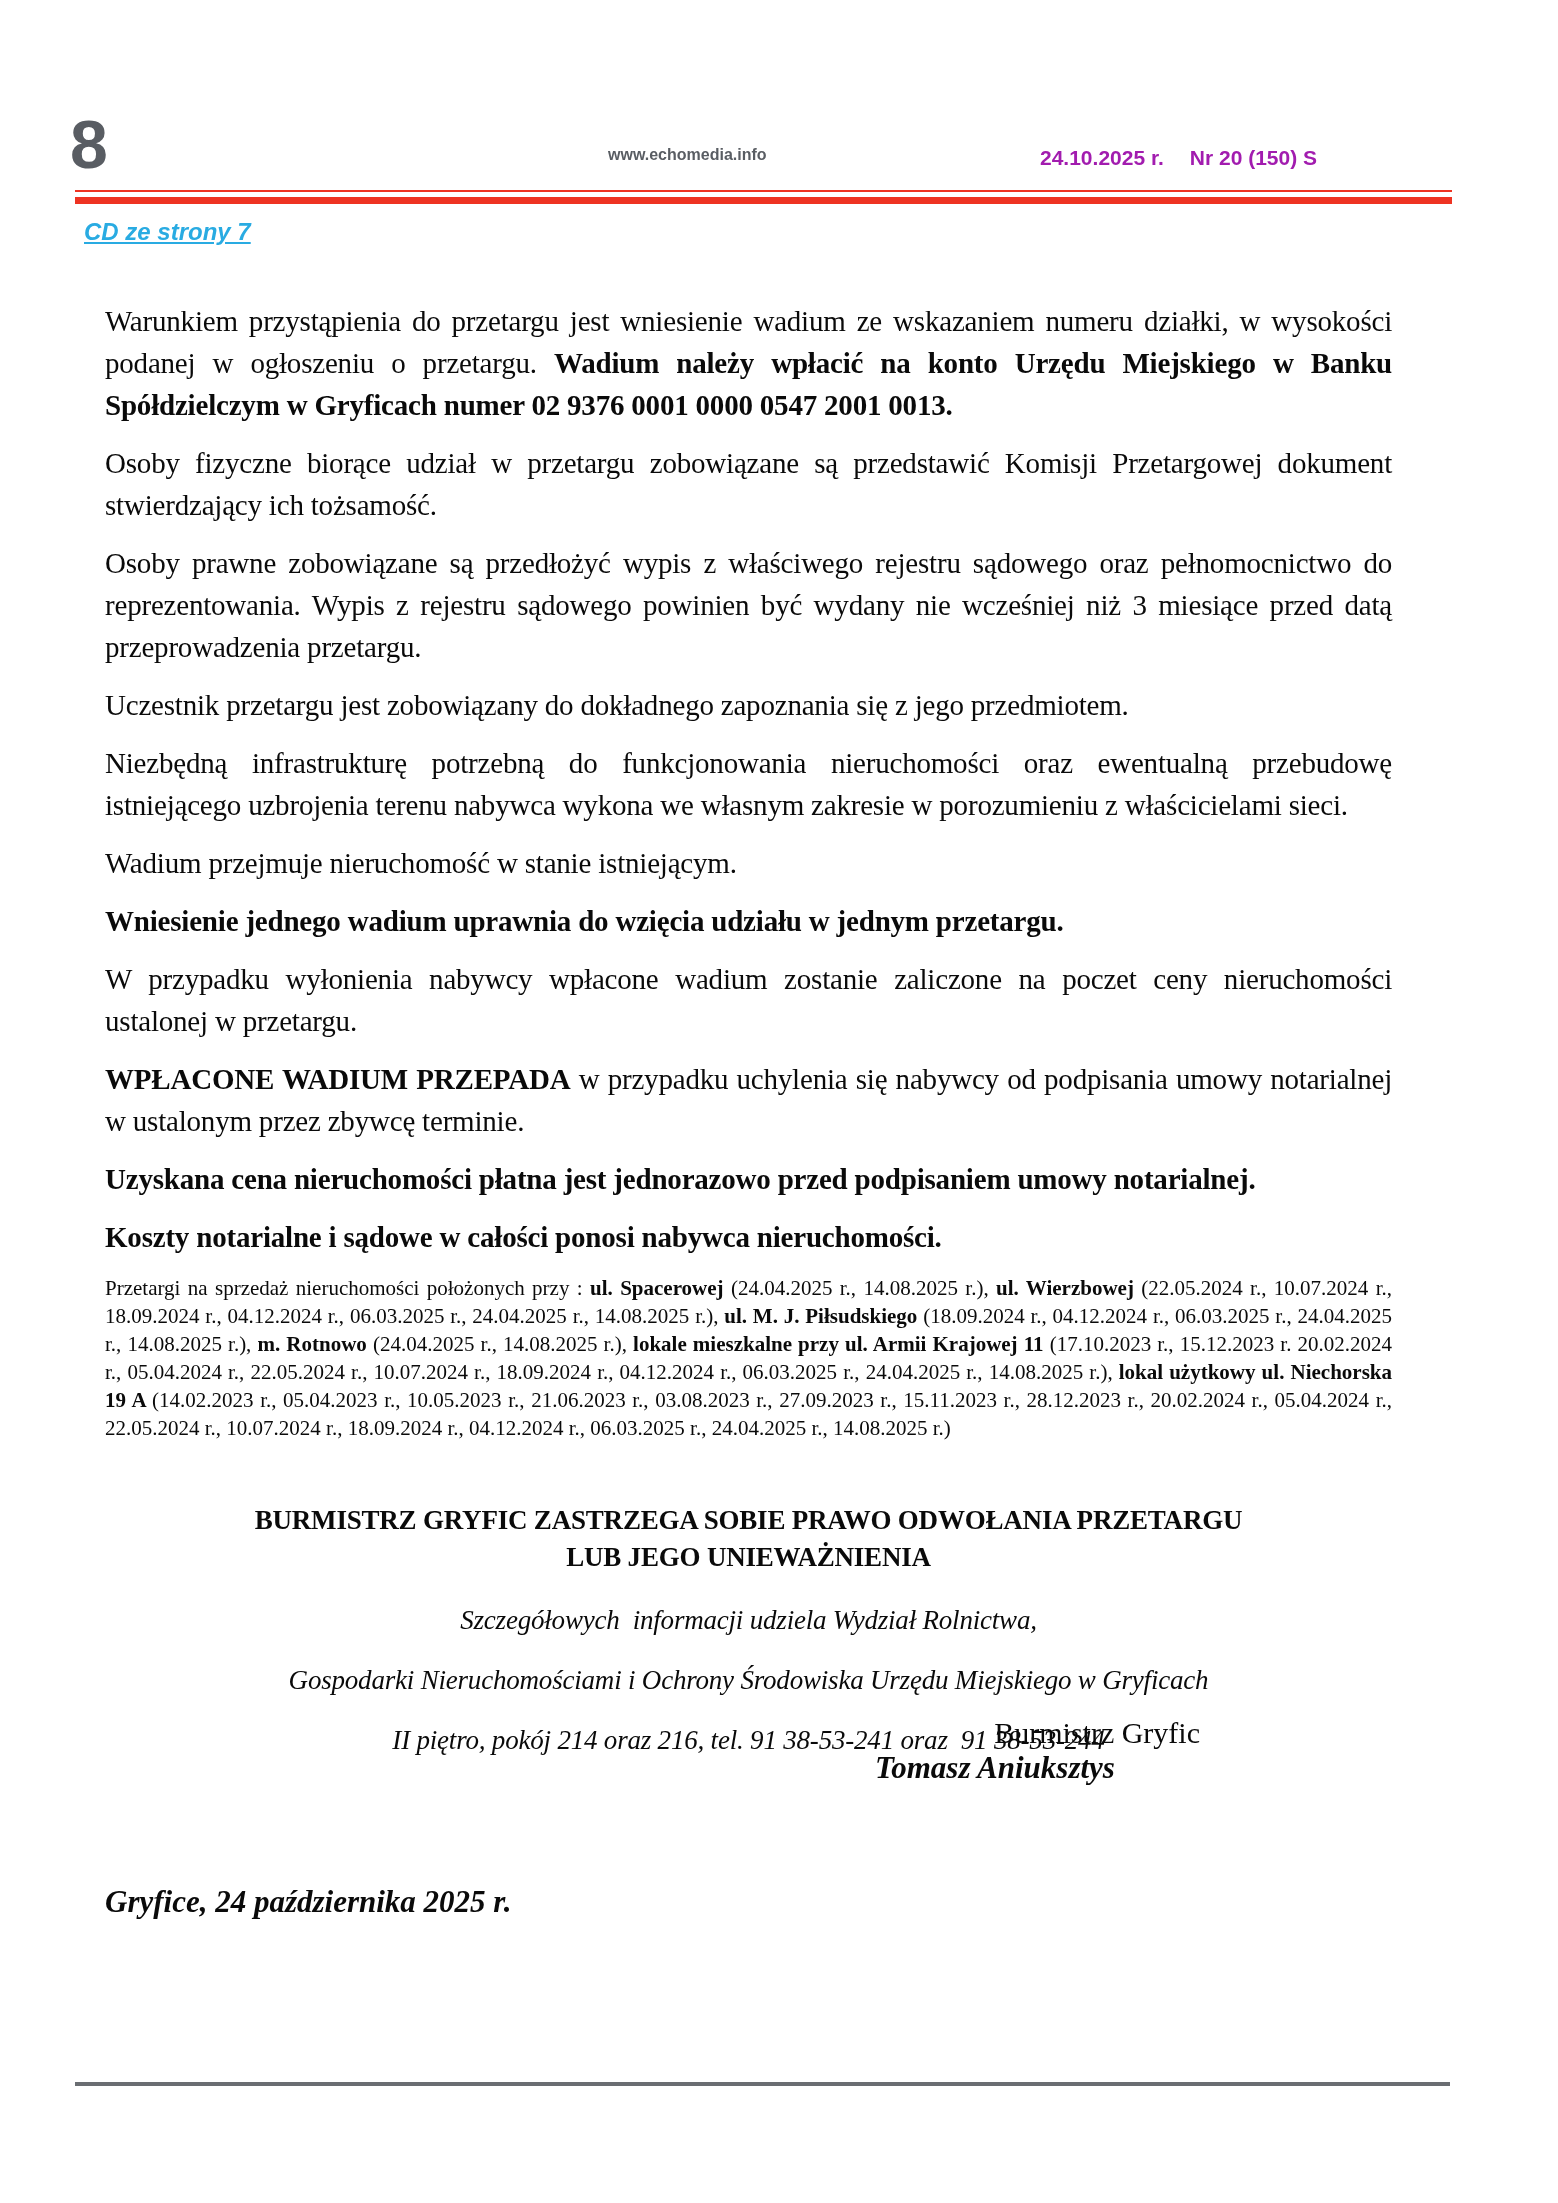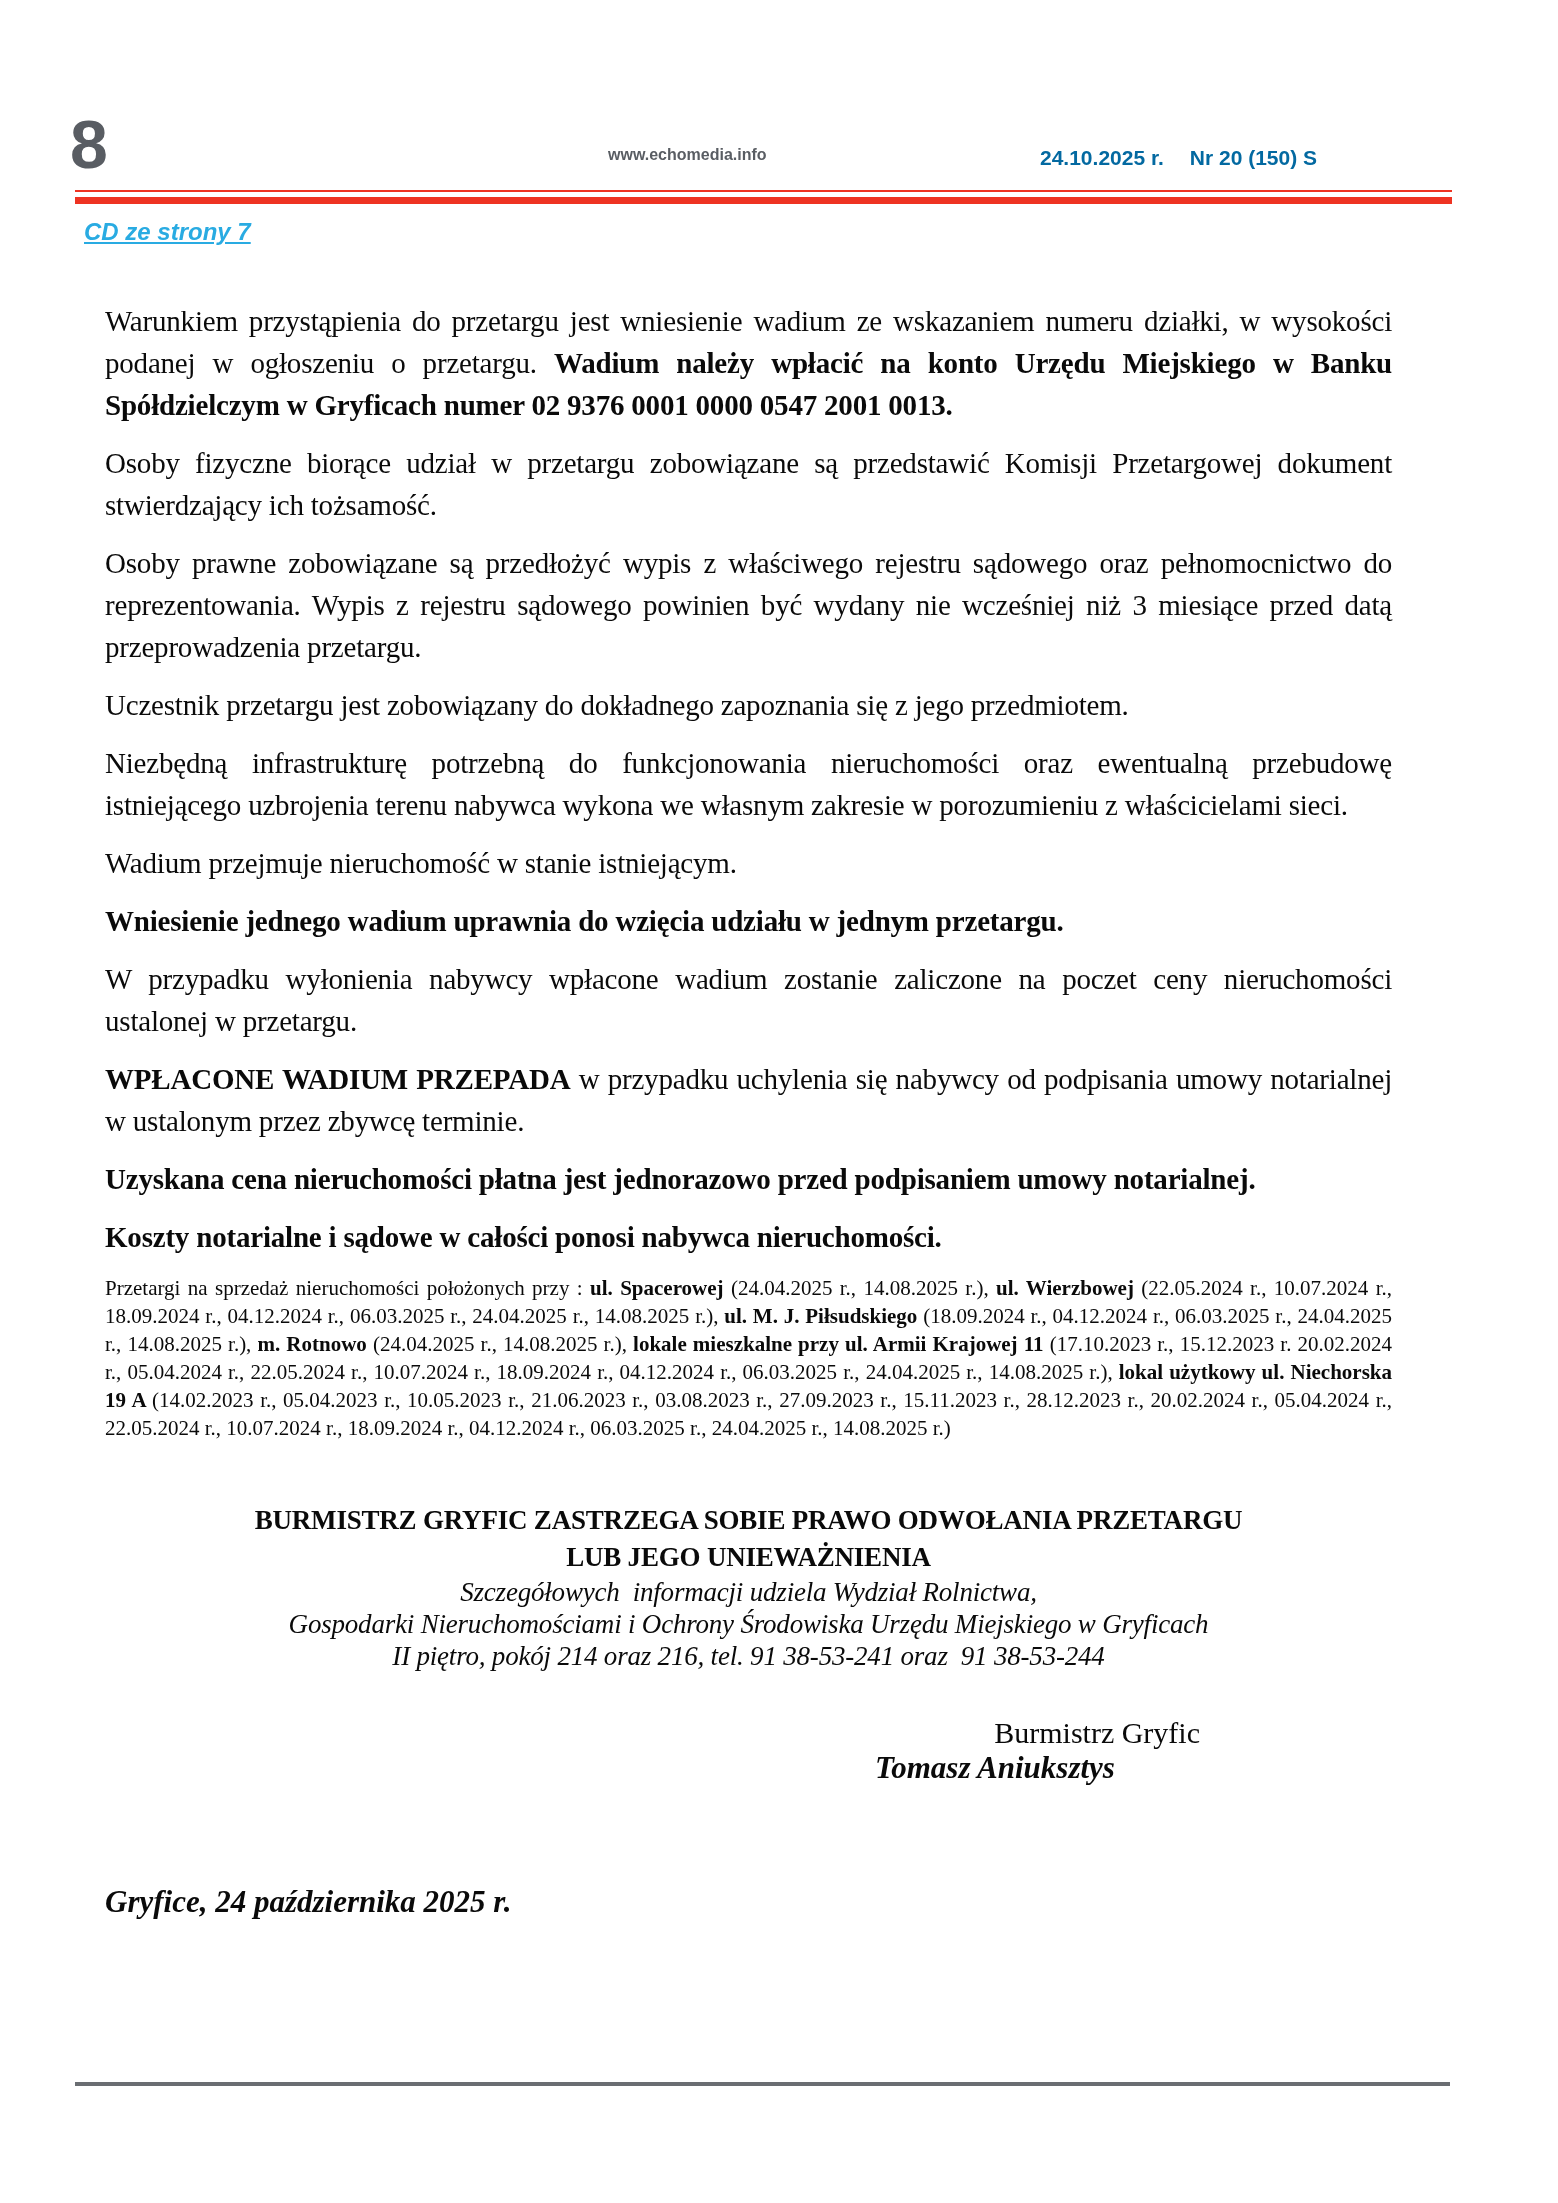--- a/index.html
+++ b/index.html
@@ -20,21 +20,21 @@
     color:#595d63;
   }
   .site{
     position:absolute;left:608px;top:146px;
     font-family:"Liberation Sans",sans-serif;
     font-weight:700;font-size:16px;color:#595d63;
   }
   .meta{
     position:absolute;left:1040px;top:146px;
     font-family:"Liberation Sans",sans-serif;
-    font-weight:700;font-size:21px;color:#0369a1;
+    font-weight:700;font-size:21px;color:#a21caf;
     display:flex;gap:26px;white-space:nowrap;
   }
   .red-thin{position:absolute;left:75px;top:190px;width:1377px;height:2px;background:#ee3322;}
   .red-thick{position:absolute;left:75px;top:197px;width:1377px;height:7px;background:#ee3322;}
   .cont{
     position:absolute;left:84px;top:218px;
     font-family:"Liberation Sans",sans-serif;
     font-style:italic;font-weight:700;font-size:24px;
     color:#29abe2;
     text-decoration:underline;
@@ -46,21 +46,21 @@
     text-align:justify;letter-spacing:-0.2px;
   }
   .body-col p{margin:0 0 16px 0;}
   .body-col .b{font-weight:700;}
   .fine-print{
     font-size:21px;line-height:28px;letter-spacing:0;
   }
   .notice{margin-top:60px;text-align:center;}
   .notice div{white-space:pre-wrap;}
   .notice .bold{font-weight:700;font-size:27px;line-height:37px;}
-  .notice .italic{font-style:italic;font-size:27px;line-height:32px;}
+  .notice .italic{font-style:italic;font-size:27px;line-height:32px;margin-top:28px;}
   
   .signature{
     position:absolute;left:790px;top:1716px;width:410px;
     text-align:center;
   }
   .sig-title{font-size:30px;text-align:right;}
   .sig-name{font-size:31px;font-weight:700;font-style:italic;}
   .dateline{
     position:absolute;left:105px;top:1884px;
     font-size:31px;font-weight:700;font-style:italic;

